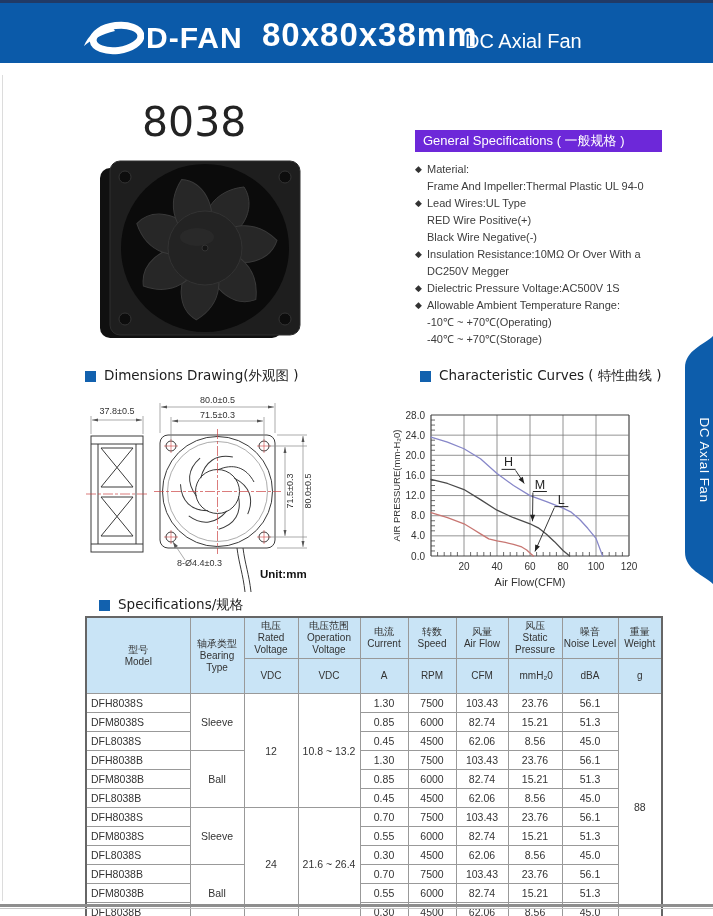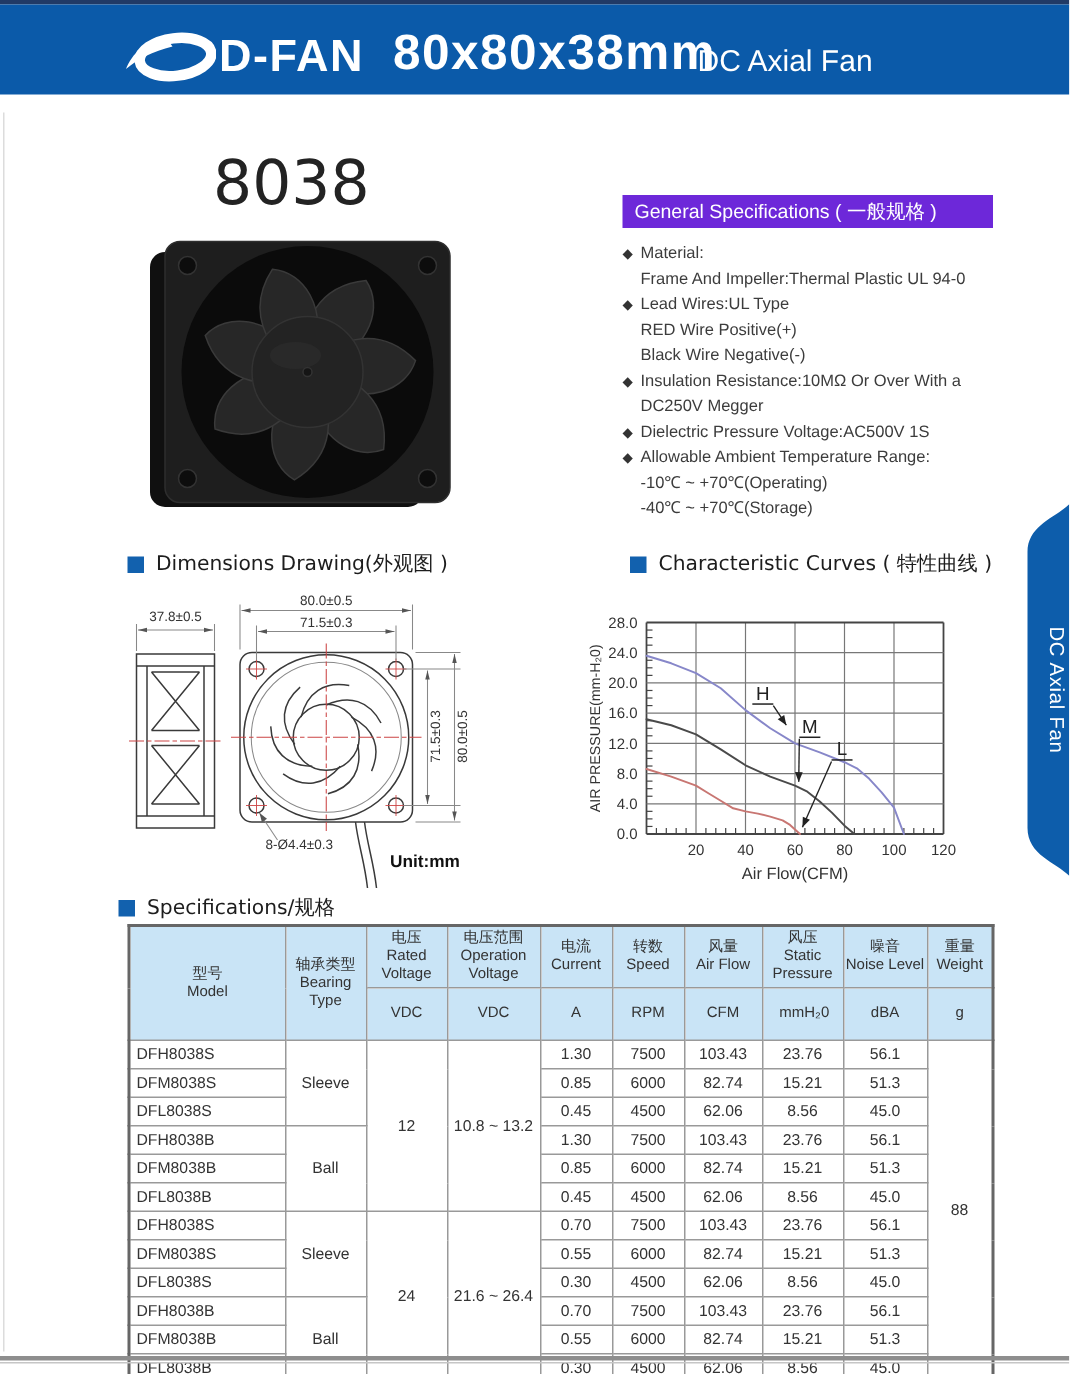--- a/index.html
+++ b/index.html
@@ -20,21 +20,21 @@
   .gs{position:absolute;left:415px;top:130px;width:247px}
   .gs-bar{height:22px;background:#6d28d9;color:#fff;font-size:13px;line-height:22px;padding-left:8px}
   .gs-list{margin-top:9px}
   .gs-line{display:flex;font-size:11px;color:#3c3c3c;line-height:17px}
   .gs-bullet{width:12px;flex:none;font-size:9px;color:#333;line-height:17px}
 
   .section-title{position:absolute;display:flex;align-items:center;gap:8px;font-size:13.5px;color:#1d1d1d;font-family:"DejaVu Sans",sans-serif}
   .sq{width:11px;height:11px;background:#1261ae;flex:none}
   #dims-title{left:85px;top:367px}
   #curves-title{left:420px;top:367px}
-  #specs-title{left:79px;top:596px}
+  #specs-title{left:99px;top:596px}
 
   .dims{position:absolute;left:85px;top:390px}
   .chart{position:absolute;left:386px;top:388px}
   .dim-text{font-size:9px;fill:#333;font-family:"Liberation Sans",sans-serif}
   .unit-text{font-size:11.5px;font-weight:bold;fill:#111;font-family:"Liberation Sans",sans-serif}
   .draw{stroke:#3a3a3a;fill:none;stroke-width:1}
   .thin{stroke:#888;stroke-width:0.7;fill:none}
   .redline{stroke:#cc4444;stroke-width:0.7;fill:none;stroke-dasharray:10 2 3 2}
 
   table.spec-table{position:absolute;left:85px;top:616px;width:576px;border-collapse:collapse;table-layout:fixed;color:#333;border:2px solid #666}

